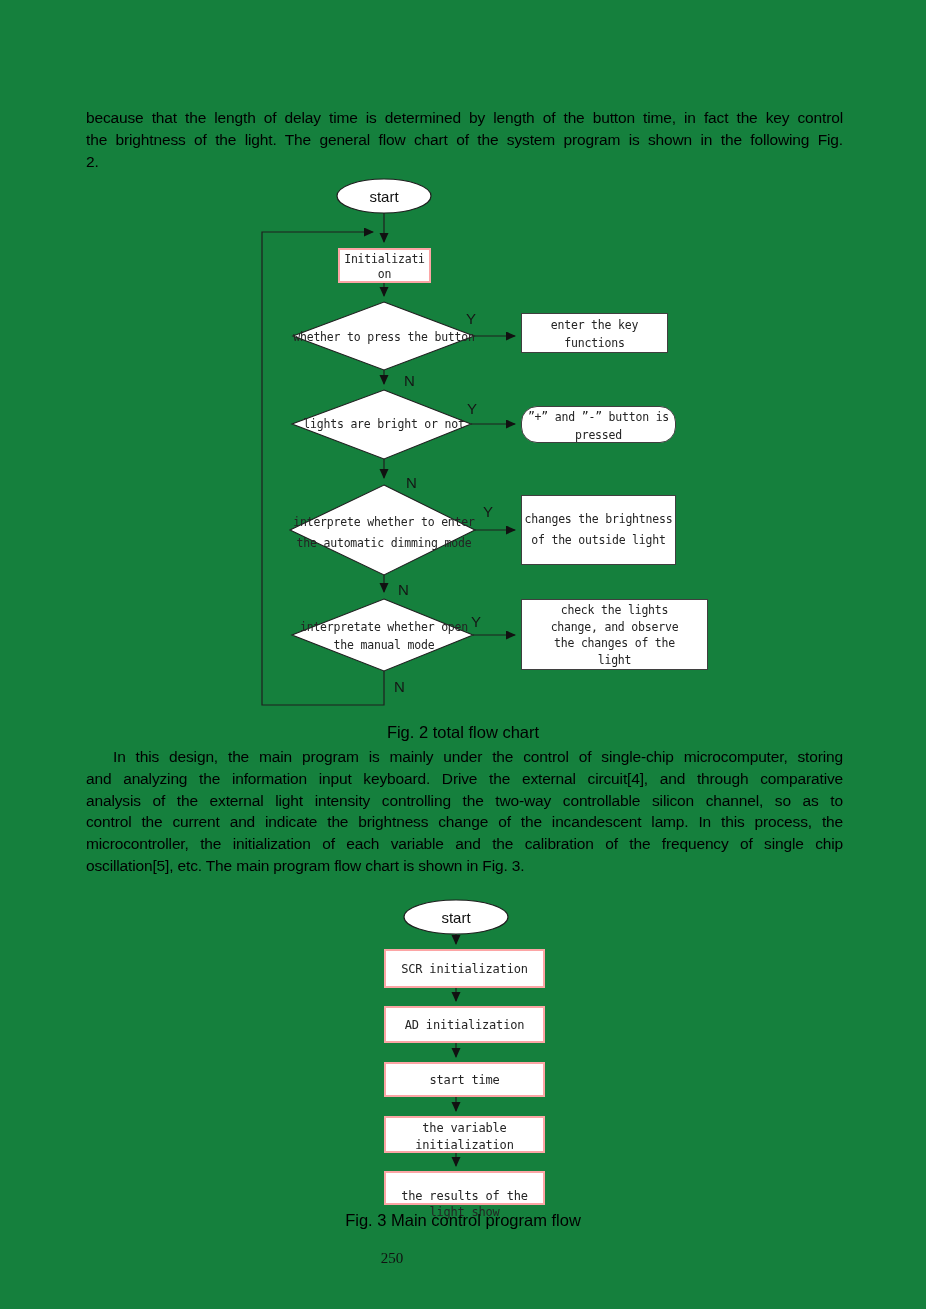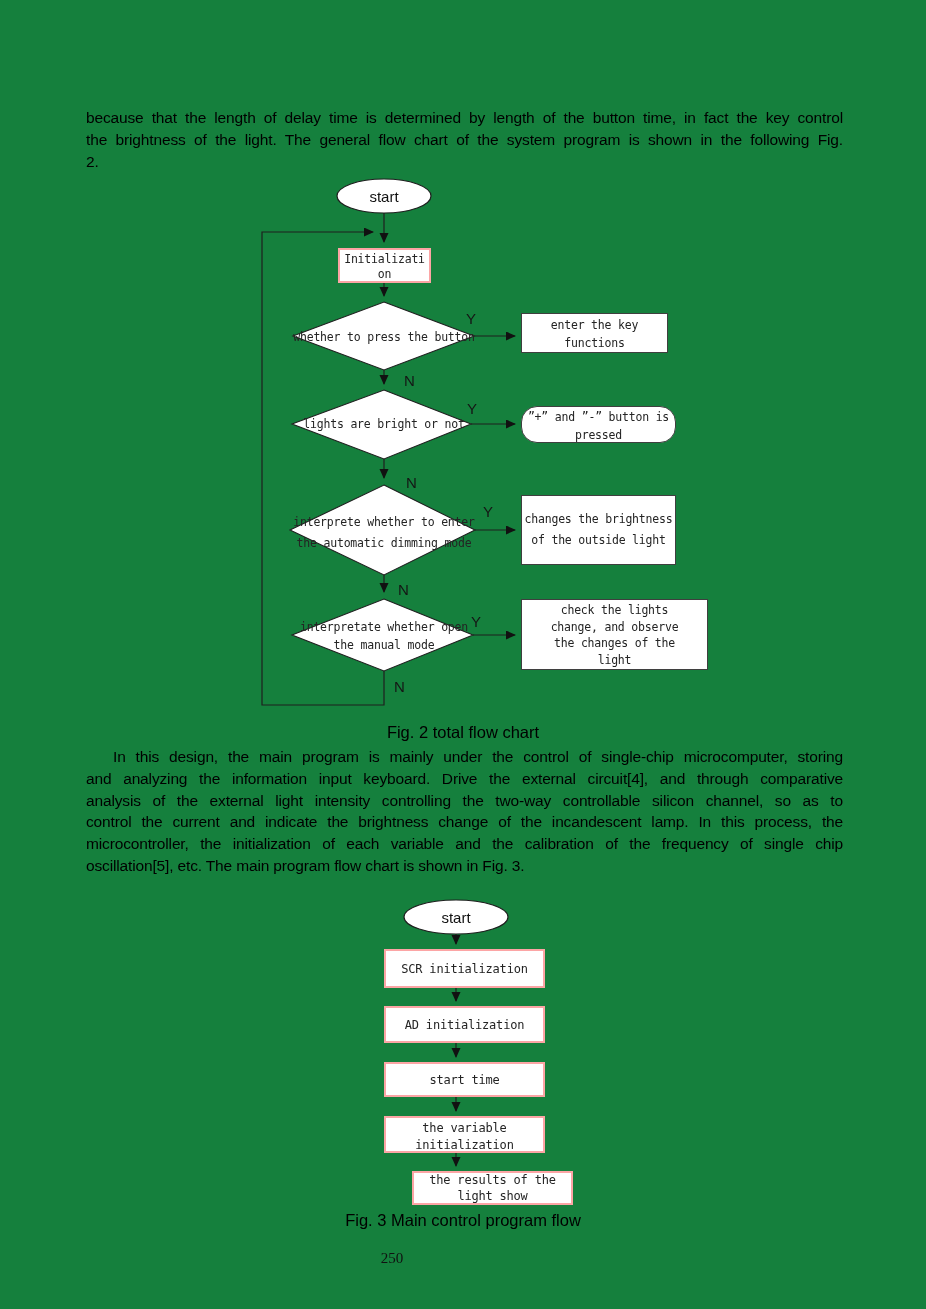--- a/index.html
+++ b/index.html
@@ -148,21 +148,21 @@
 
   <div class="node graybox f3text flexc" style="left:384px; top:1006px; width:161px; height:37px;">AD initialization</div>
 
   <div class="node graybox f3text flexc" style="left:384px; top:1062px; width:161px; height:35px;">start time</div>
 
   <div class="node graybox f3text" style="left:384px; top:1116px; width:161px; height:37px; padding-top:2px; line-height:16.5px;text-align:center;">
     <div>the variable</div>
     <div>initialization</div>
   </div>
 
-  <div class="node graybox f3text" style="left:384px; top:1171px; width:161px; height:34px; padding-top:0; line-height:15.5px;margin-left:28px;">
+  <div class="node graybox f3text" style="left:384px; top:1171px; width:161px; height:34px; padding-top:16px; line-height:15.5px;">
     <div>the results of the</div>
     <div>light show</div>
   </div>
 
   <div class="caption" style="top:1211px;">Fig. 3 Main control program flow</div>
 
   <div class="pageno" style="top:1250px;">250</div>
 
 </div>
 

